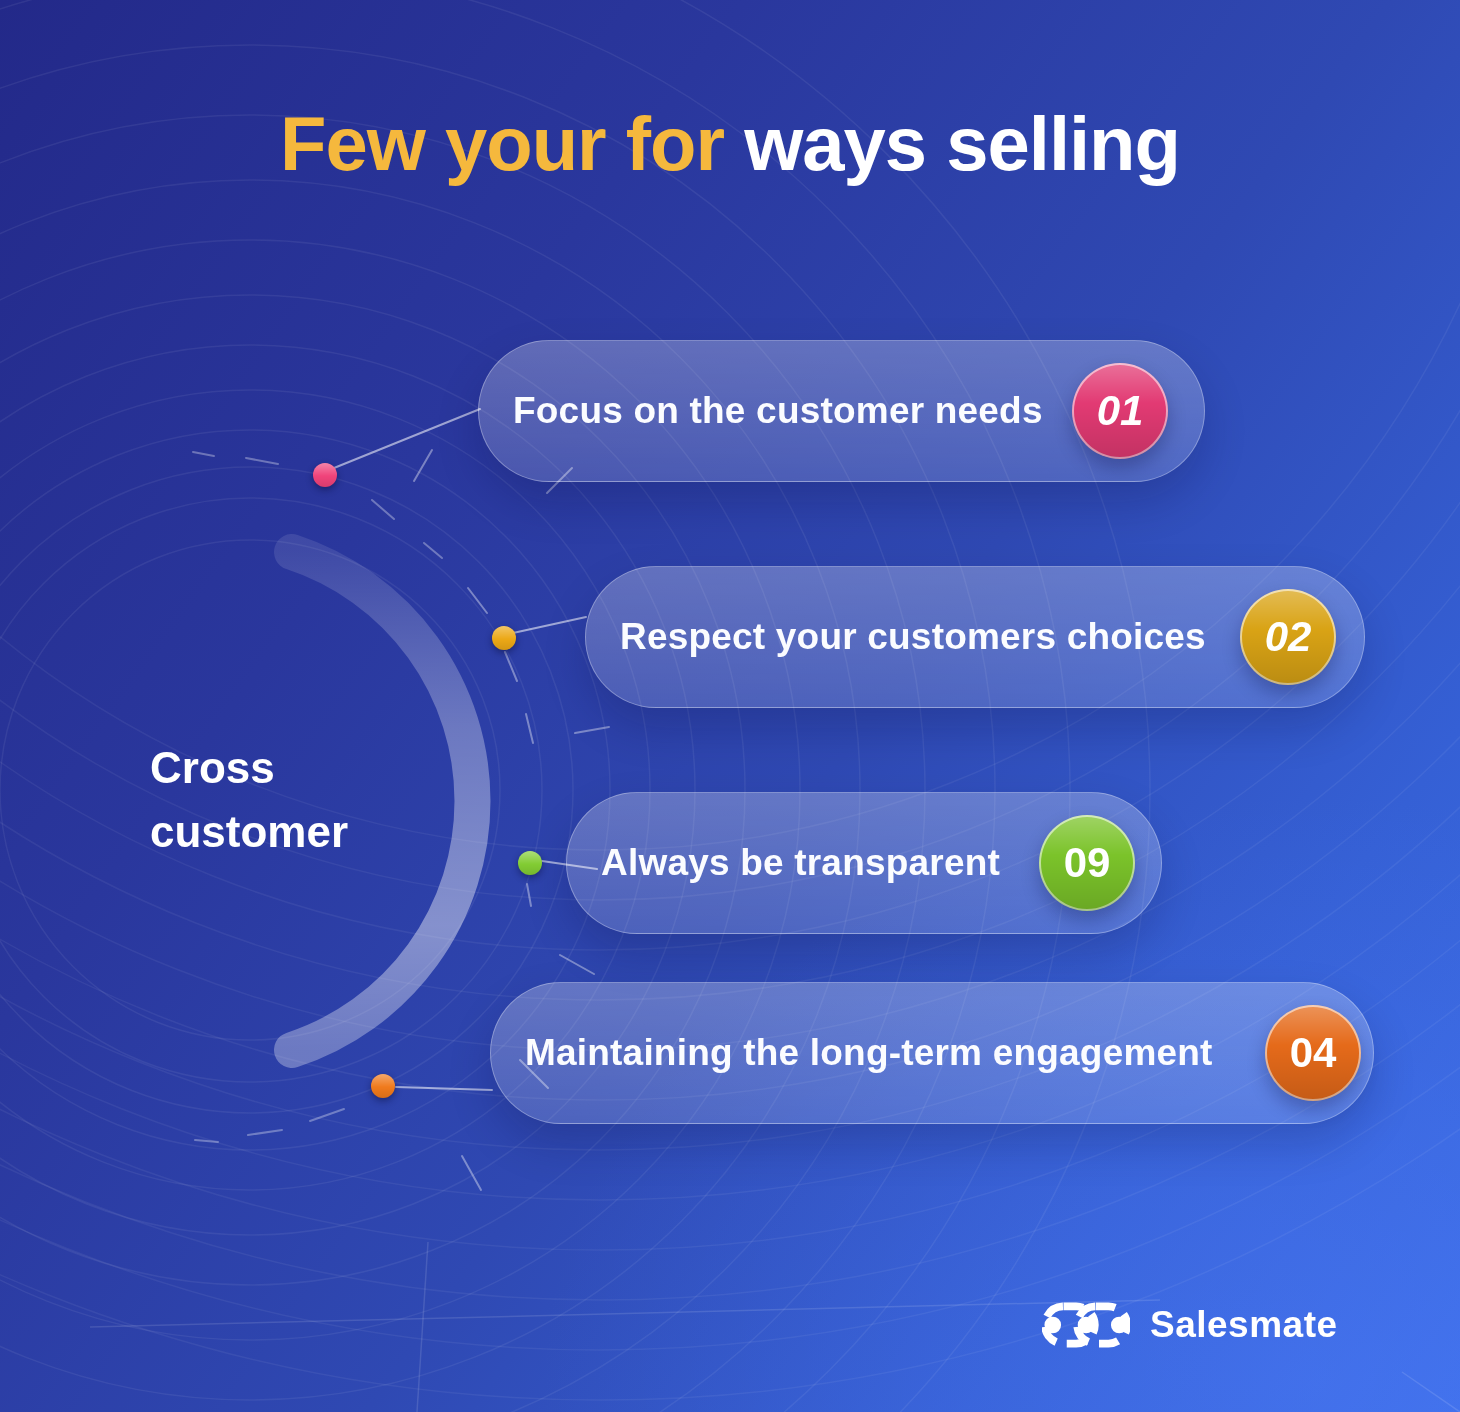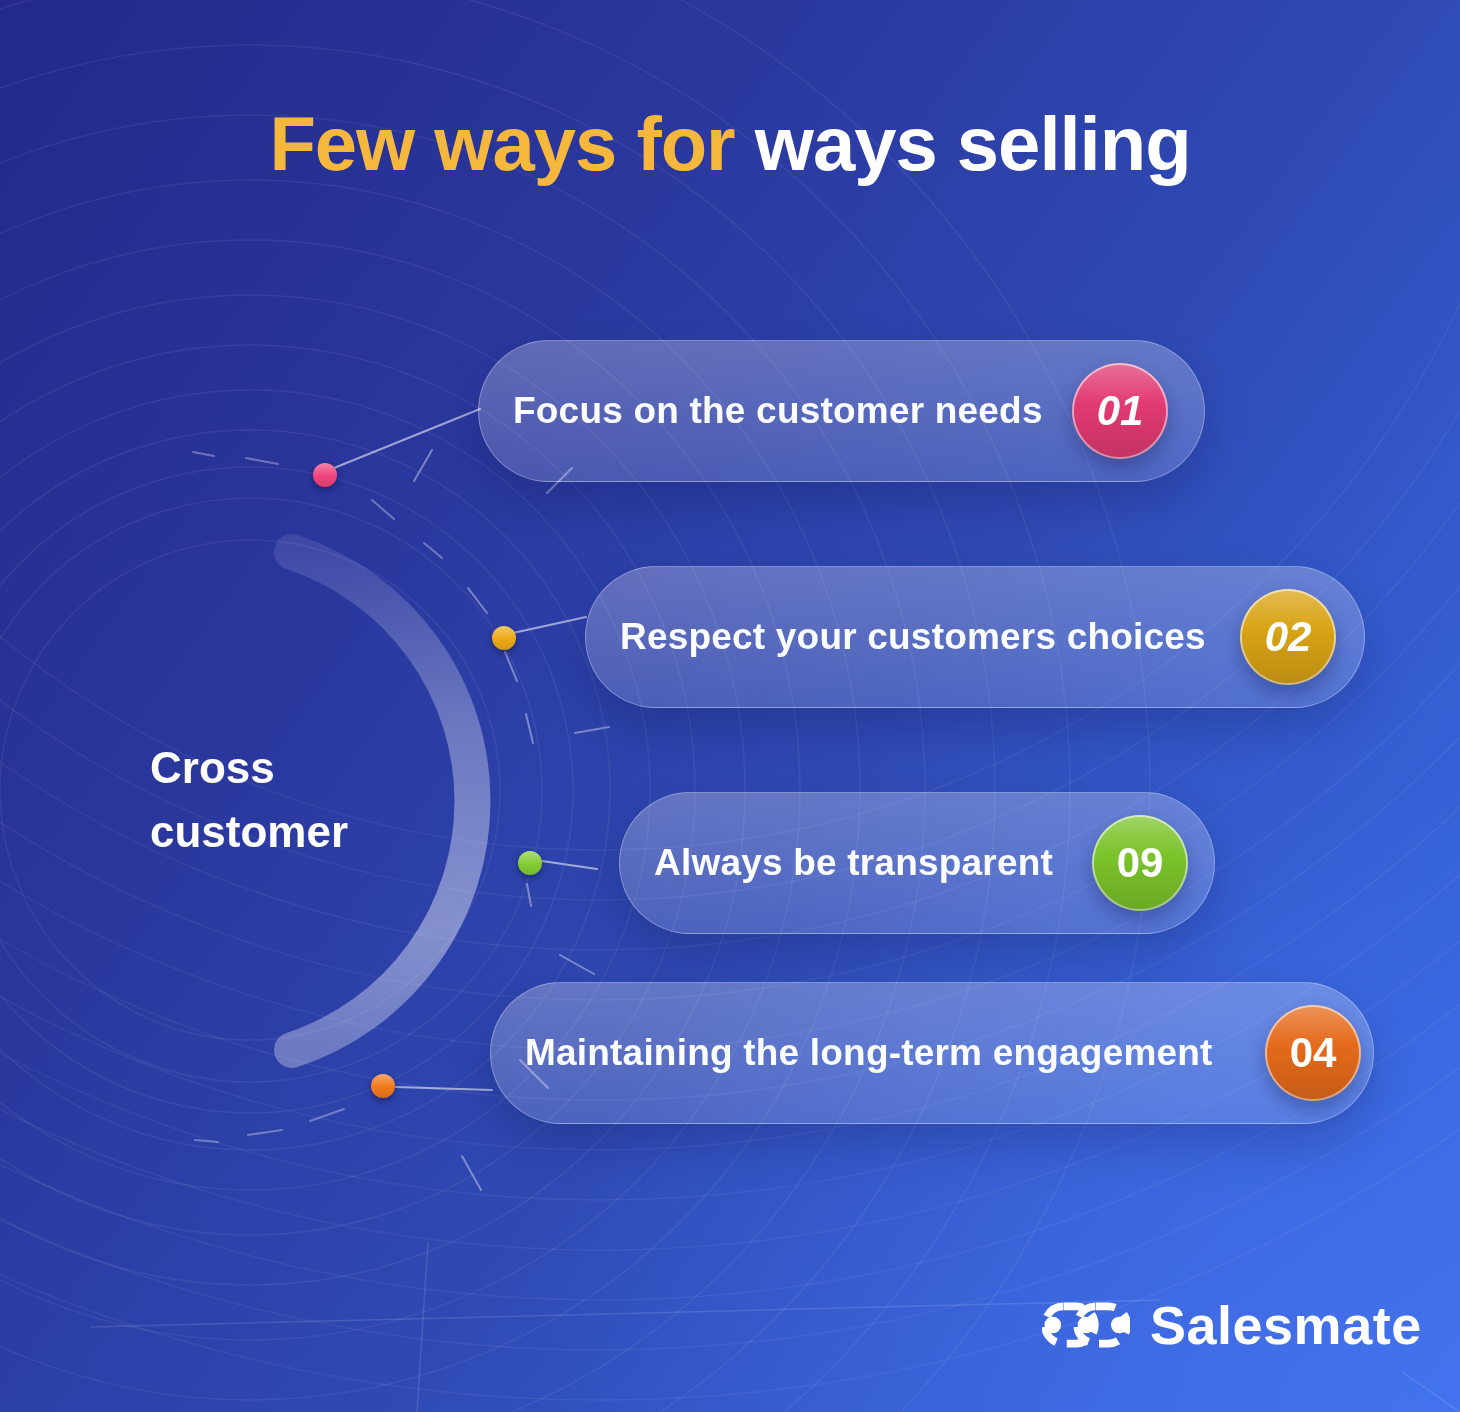--- a/index.html
+++ b/index.html
@@ -37,21 +37,21 @@
     box-shadow:0 20px 44px rgba(8,12,60,0.20);
     display:flex; align-items:center;
     padding-left:34px; box-sizing:border-box;
   }
   .card .label {
     color:#FBFCFF; font-size:37px; font-weight:700; letter-spacing:0.2px;
     white-space:nowrap;
   }
   .card-1 { left:478px; top:340px;  width:727px; }
   .card-2 { left:585px; top:566px;  width:780px; }
-  .card-3 { left:619px; top:792px;  width:596px; }
+  .card-3 { left:566px; top:792px;  width:596px; }
   .card-4 { left:490px; top:982px; width:884px; }
 
   .badge {
     position:absolute; top:50%; transform:translateY(-50%);
     width:92px; height:92px; border-radius:50%;
     display:flex; align-items:center; justify-content:center;
     border:2px solid rgba(255,255,255,0.55);
     box-shadow:0 9px 18px rgba(8,12,60,0.28);
   }
   .badge::after {
@@ -73,21 +73,21 @@
     content:""; position:absolute; inset:0; border-radius:50%;
     background:linear-gradient(180deg, rgba(255,255,255,0.35), rgba(255,255,255,0) 55%, rgba(0,0,0,0.10));
   }
   .dot-1 { left:313px; top:463px; }
   .dot-2 { left:492px; top:626px; }
   .dot-3 { left:518px; top:851px; }
   .dot-4 { left:371px; top:1074px; }
 
   
   .brand { position:absolute; left:1042px; top:1294px; display:flex; align-items:center; gap:20px; }
-  .brand-name { color:#ffffff; font-size:54px; font-weight:700; letter-spacing:0.5px;text-align:center; }
+  .brand-name { color:#ffffff; font-size:37px; font-weight:700; letter-spacing:0.5px;text-align:center; }
 </style>
 </head>
 <body>
 
 <div class="canvas">
 
   <svg class="decor" width="1460" height="1412" viewBox="0 0 1460 1412" aria-hidden="true">
     <defs>
       <linearGradient id="arcGrad" x1="0" y1="0" x2="0" y2="1">
         <stop offset="0%" stop-color="rgba(255,255,255,0.10)"></stop>
@@ -161,21 +161,21 @@
     </g>
 
     <g stroke="rgba(255,255,255,0.12)" stroke-width="1.5">
       <line x1="90" y1="1327" x2="1160" y2="1300"></line>
       <line x1="428" y1="1242" x2="417" y2="1412"></line>
       <line x1="1402" y1="1372" x2="1460" y2="1412"></line>
     </g>
   </svg>
 
   <div class="title">
-    <span class="hl">Few ways for</span>
+    <span class="hl">Few your for</span>
     <span> </span>
     <span class="rest">ways selling</span>
   </div>
 
   <div class="hub-label">
     <div>Cross</div>
     <div>customer</div>
   </div>
 
   <div class="card card-1">

